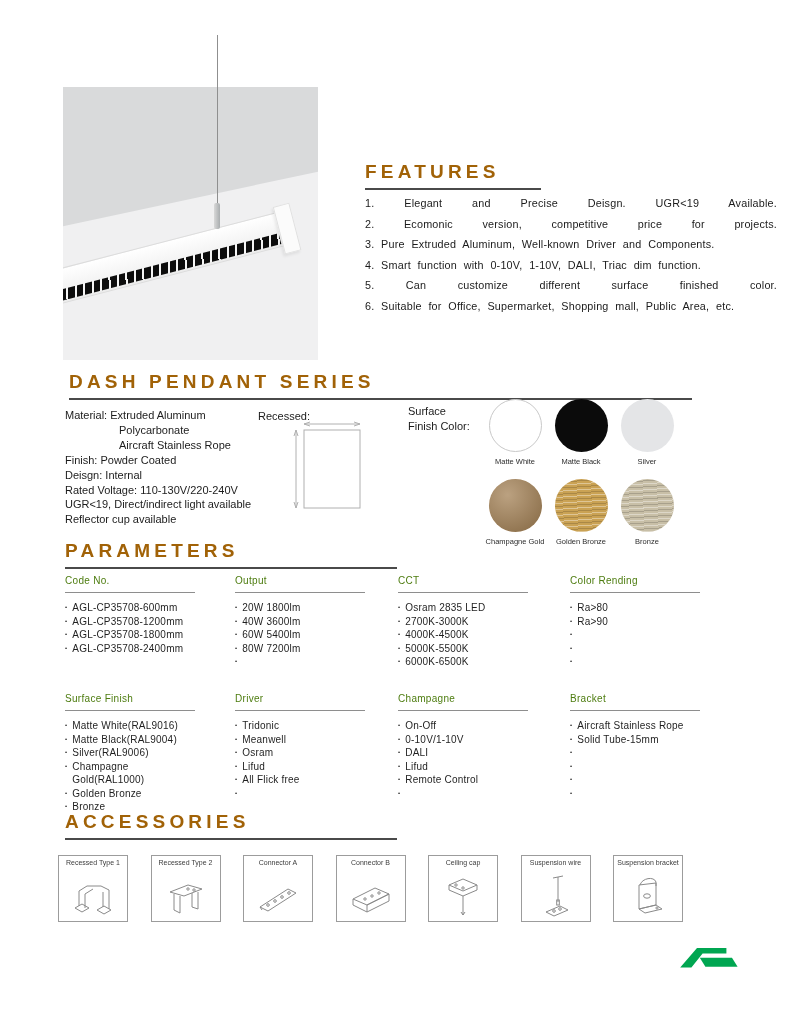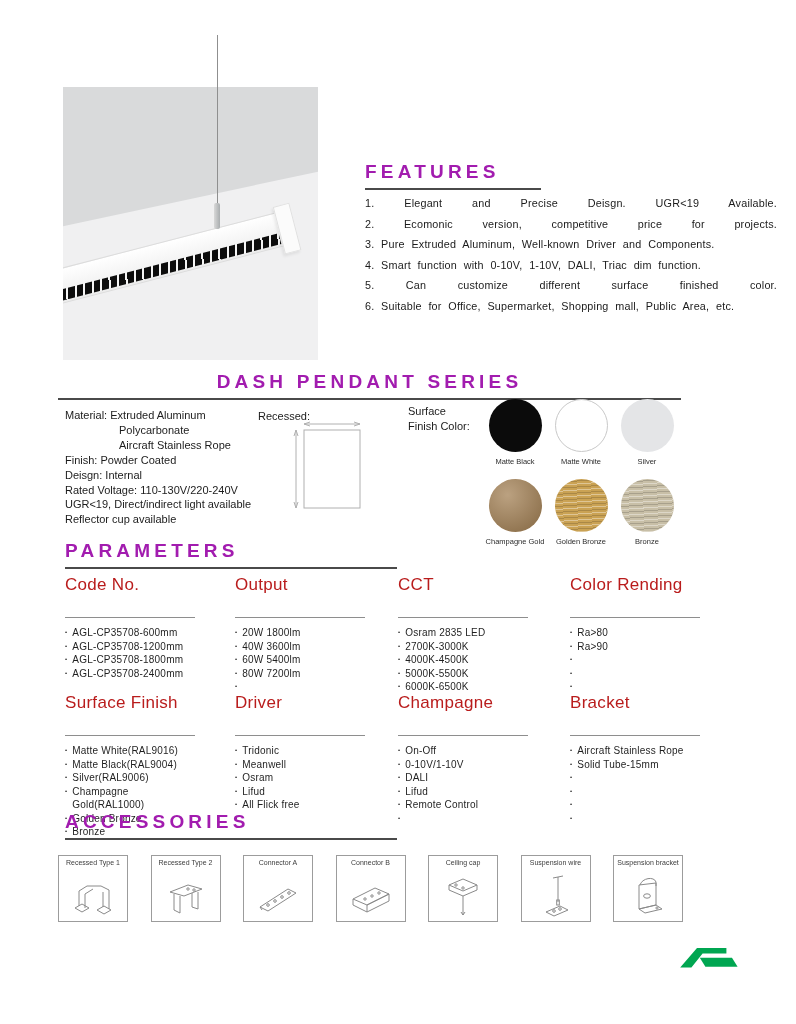--- a/index.html
+++ b/index.html
@@ -1,24 +1,24 @@
 <!DOCTYPE html>
 <html><head>
 <meta charset="utf-8">
 <style>
   html,body{margin:0;padding:0;background:#ffffff;}
   .page{position:relative;width:796px;height:1024px;background:#fff;overflow:hidden;
         font-family:"Liberation Sans","DejaVu Sans",sans-serif;color:#1c1c1c;}
 
   
   .sec-title{position:absolute;margin:0;font-size:19px;font-weight:700;letter-spacing:4.2px;
-             color:#a21caf;line-height:1;padding-bottom:7px;border-bottom:2px solid #4a4a4a;
+             color:#a16207;line-height:1;padding-bottom:7px;border-bottom:2px solid #4a4a4a;
              white-space:nowrap;box-sizing:border-box;}
   .t-features{left:365px;top:162px;width:176px;}
-  .t-series{left:58px;top:372px;width:623px;text-align:center;}
+  .t-series{left:69px;top:372px;width:623px;}
   .t-params{left:65px;top:541px;width:332px;}
   .t-acc{left:65px;top:812px;width:332px;}
 
   
   .hero{position:absolute;left:63px;top:87px;width:255px;height:273px;background:#f0f0f1;overflow:hidden;}
   .ceiling{position:absolute;inset:0;background:#d9dadb;
            clip-path:polygon(0 0,100% 0,100% 31%,0 51%);}
   .fixture{position:absolute;left:-8px;top:183px;width:245px;height:35px;
            background:linear-gradient(#ffffff,#ececec);border:1px solid #dcdcdc;box-sizing:border-box;
            transform:rotate(-14.5deg);transform-origin:0 50%;}
@@ -53,22 +53,22 @@
   .sw-brush::after{content:"";position:absolute;inset:0;border-radius:50%;
       background:repeating-linear-gradient(176deg,rgba(255,255,255,.38) 0 1px,rgba(0,0,0,0) 1px 3px,
                  rgba(0,0,0,.16) 3px 4px,rgba(0,0,0,0) 4px 6px);}
   .swatch-label{margin-top:5px;font-size:7.5px;color:#2d2d2d;white-space:nowrap;}
 
   
   .params-grid{position:absolute;left:65px;top:575px;width:670px;height:235px;}
   .pgroup{position:absolute;width:136px;}
   .g0{left:0;top:0}.g1{left:170px;top:0}.g2{left:333px;top:0}.g3{left:505px;top:0}
   .g4{left:0;top:118px}.g5{left:170px;top:118px}.g6{left:333px;top:118px}.g7{left:505px;top:118px}
-  .pghead{margin:0;font-size:17px;font-weight:400;letter-spacing:.3px;color:#b91c1c;
-          border-bottom:1px solid #8e8e8e;padding-bottom:22px;width:130px;}
+  .pghead{margin:0;font-size:10px;font-weight:400;letter-spacing:.3px;color:#4d7c0f;
+          border-bottom:1px solid #8e8e8e;padding-bottom:6px;width:130px;}
   .pglist{list-style:none;margin:8px 0 0;padding:0;}
   .pglist li{font-size:10px;line-height:13.5px;color:#1f1f1f;letter-spacing:.2px;display:flex;}
   .pglist li::before{content:"•";font-size:6px;margin-right:5px;color:#222;line-height:13.5px;}
 
   
   .acc-row{position:absolute;left:58px;top:855px;width:625px;display:flex;justify-content:space-between;}
   .acc-box{width:70px;height:67px;border:1px solid #9c9c9c;box-sizing:border-box;background:#fff;
            position:relative;}
   .acc-label{display:block;margin-top:3px;font-size:7px;color:#3c3c3c;text-align:center;white-space:nowrap;}
   .acc-icon{position:absolute;left:50%;bottom:2px;transform:translateX(-50%);}
@@ -128,26 +128,26 @@
     <path class="dim" d="M26 86 L28 92 L30 86"></path>
   </svg>
 
   <div class="surface-label">
     <div>Surface</div>
     <div>Finish Color:</div>
   </div>
 
   <div class="swatches">
     <div class="swatch">
+      <span class="swatch-circle sw-ring" style="background-color: rgb(255, 255, 255);"></span>
+      <span class="swatch-label">Matte White</span>
+    </div>
+    <div class="swatch">
       <span class="swatch-circle" style="background-color: rgb(11, 11, 11);"></span>
       <span class="swatch-label">Matte Black</span>
-    </div>
-    <div class="swatch">
-      <span class="swatch-circle sw-ring" style="background-color: rgb(255, 255, 255);"></span>
-      <span class="swatch-label">Matte White</span>
     </div>
     <div class="swatch">
       <span class="swatch-circle" style="background-color: rgb(228, 229, 231);"></span>
       <span class="swatch-label">Silver</span>
     </div>
     <div class="swatch">
       <span class="swatch-circle sw-speckle" style="background-color: rgb(168, 135, 93);"></span>
       <span class="swatch-label">Champagne Gold</span>
     </div>
     <div class="swatch">

